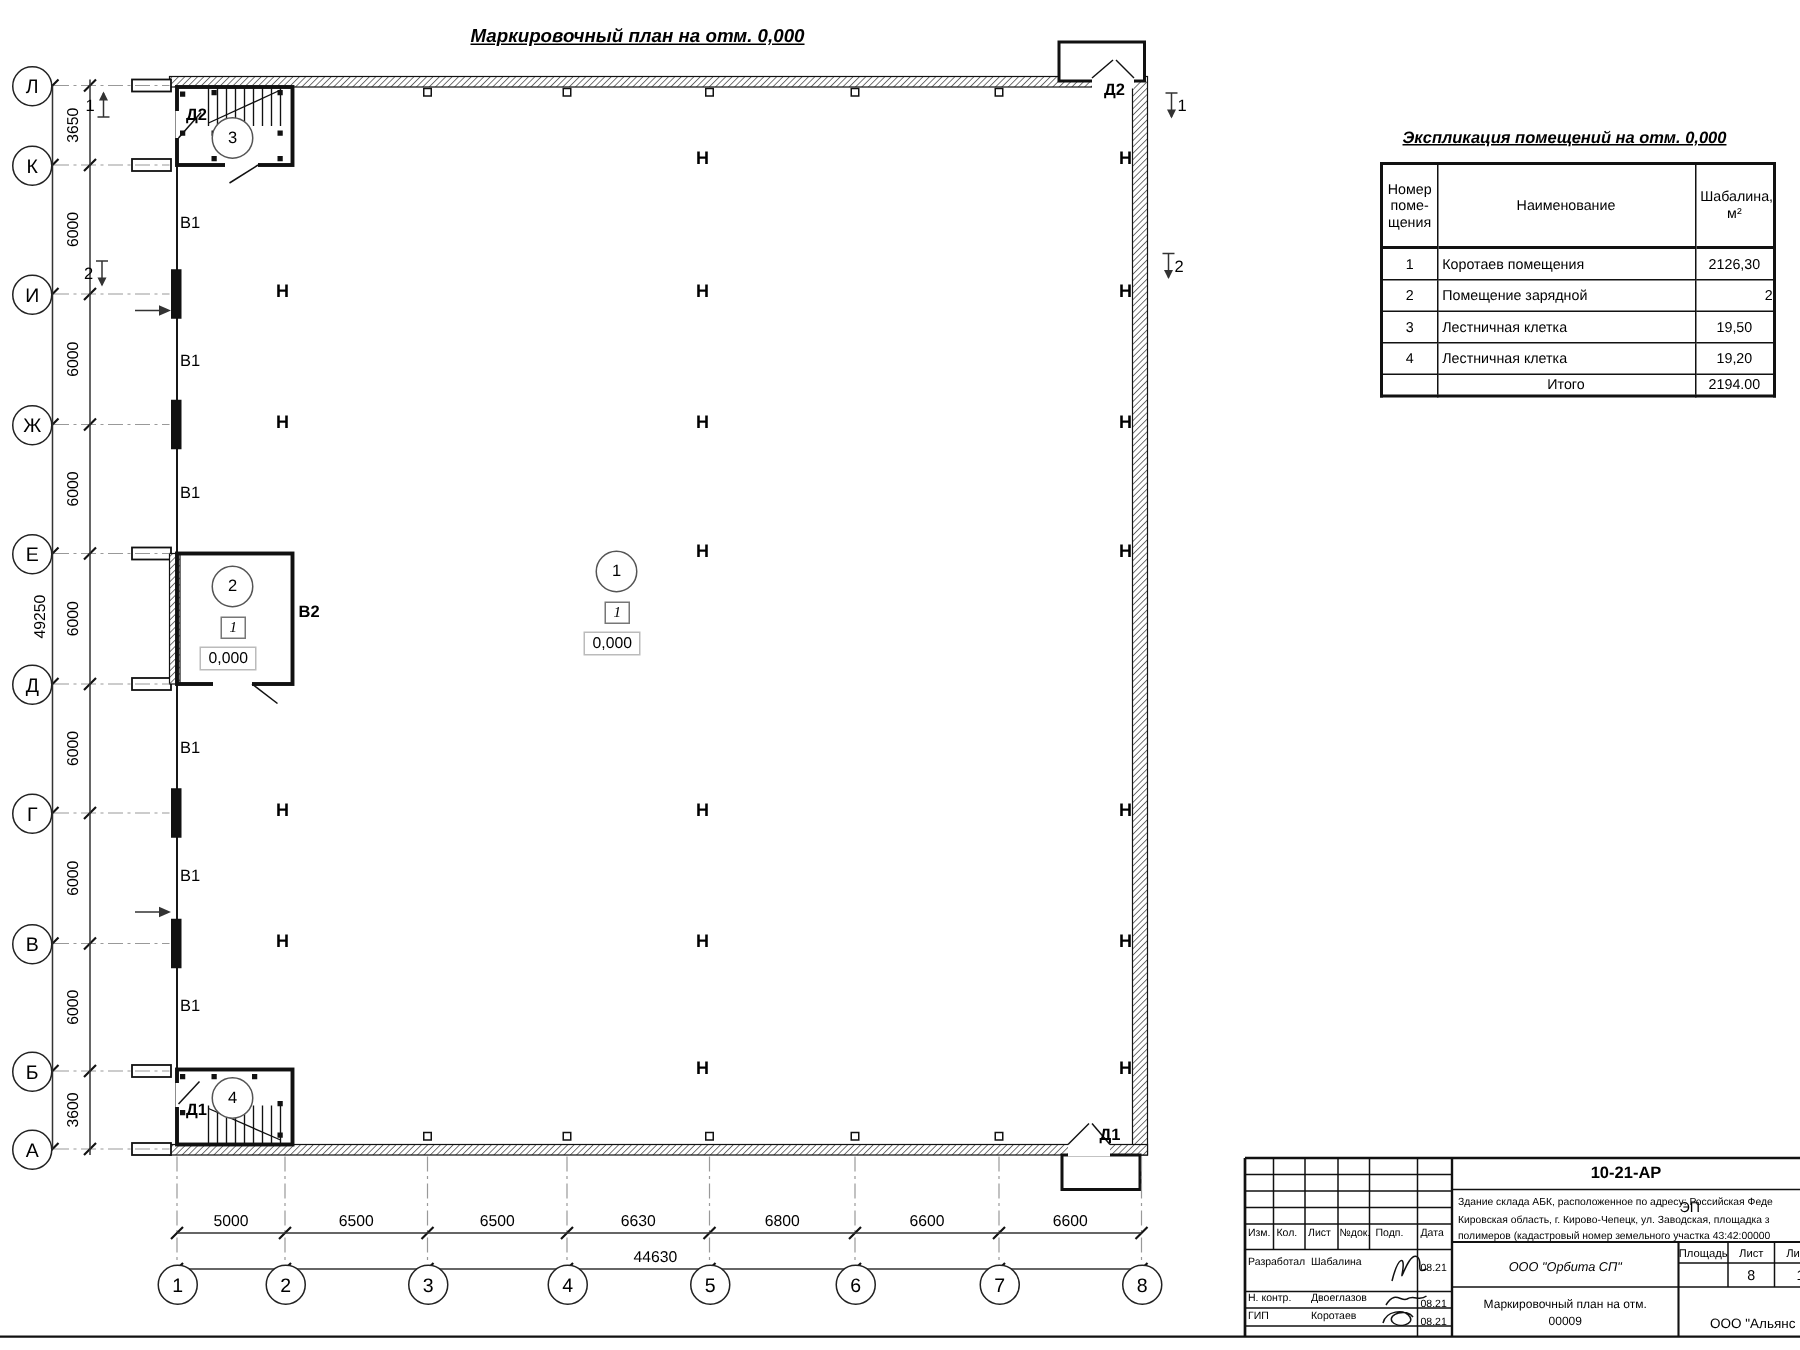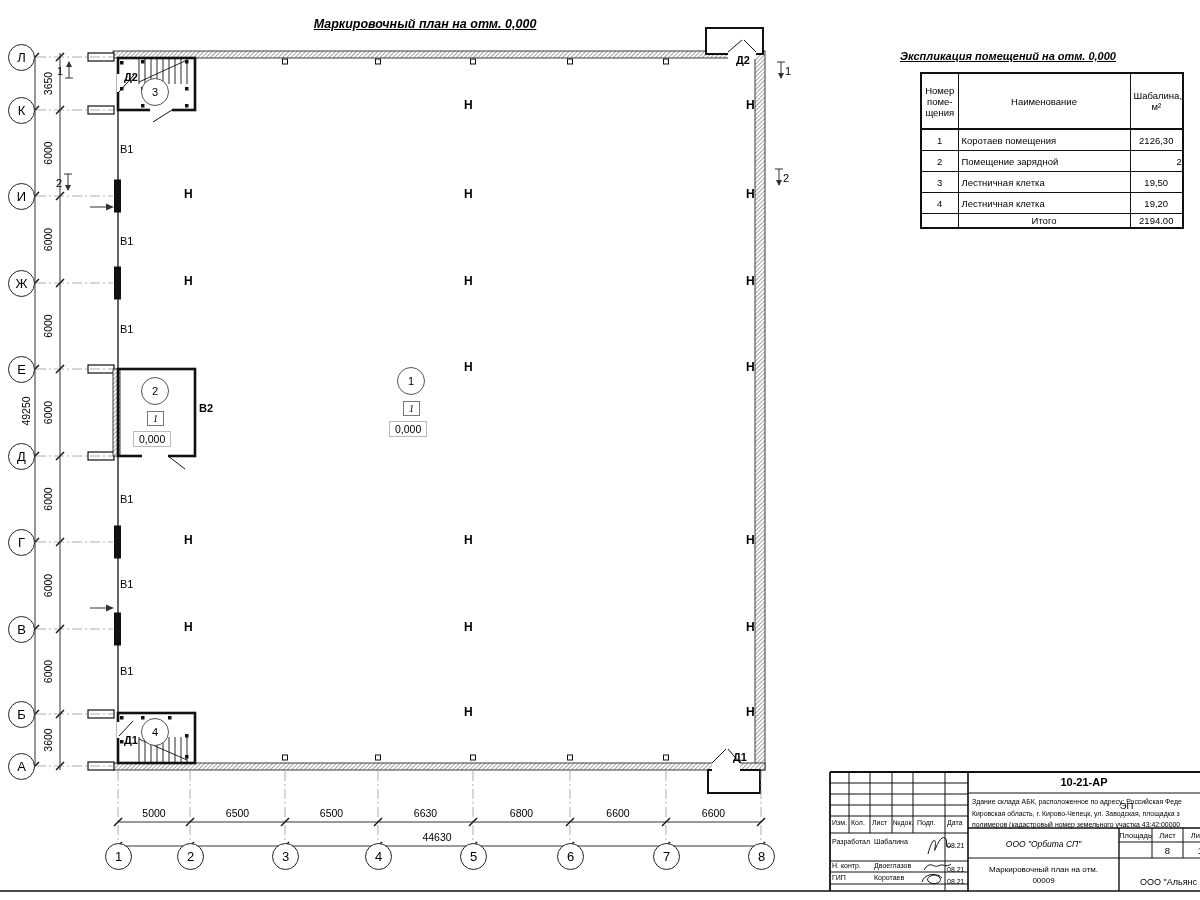--- a/index.html
+++ b/index.html
@@ -4,22 +4,22 @@
 <style>
   html,body{margin:0;padding:0;background:#e8e8e8;}
   .sheet{position:relative;width:1200px;height:900px;background:#ffffff;overflow:hidden;
          font-family:"Liberation Sans",sans-serif;color:#000;}
   .sheet svg{position:absolute;left:0;top:0;}
   .axis-circle{position:absolute;width:25px;height:25px;border:1.2px solid #222;border-radius:50%;
                background:#fff;text-align:center;line-height:25px;font-size:13px;}
   .plan-title{position:absolute;left:290px;top:17px;width:270px;text-align:center;
               font-size:12.5px;font-style:italic;font-weight:bold;text-decoration:underline;}
   .expl-wrap{position:absolute;left:900px;top:50px;width:286px;}
-  .expl-title{text-align:left;font-size:11px;font-style:italic;font-weight:bold;
-              text-decoration:underline;margin-bottom:10px;}
+  .expl-title{text-align:center;font-size:11px;font-style:italic;font-weight:bold;
+              text-decoration:underline;margin-bottom:10px;margin-top:36px;}
   table.expl{border-collapse:collapse;margin-left:8px;width:262px;table-layout:fixed;}
   table.expl td{border:1px solid #111;font-size:9.5px;padding:1px 3px;overflow:hidden;}
   table.expl tr.hdr td{border-bottom:2px solid #111;text-align:center;white-space:pre-line;
                        font-size:9.5px;height:52px;vertical-align:middle;}
   table.expl{border:2px solid #111;margin-left:20px;}
   td.c{text-align:center;} td.r{text-align:center;}
   .room-circle{position:absolute;width:26px;height:26px;border:1px solid #555;border-radius:50%;
                background:#fff;text-align:center;line-height:26px;font-size:11px;}
   .type-box{position:absolute;width:15px;height:13px;border:1px solid #777;background:#fff;
             text-align:center;line-height:13px;font-size:10px;font-style:italic;

